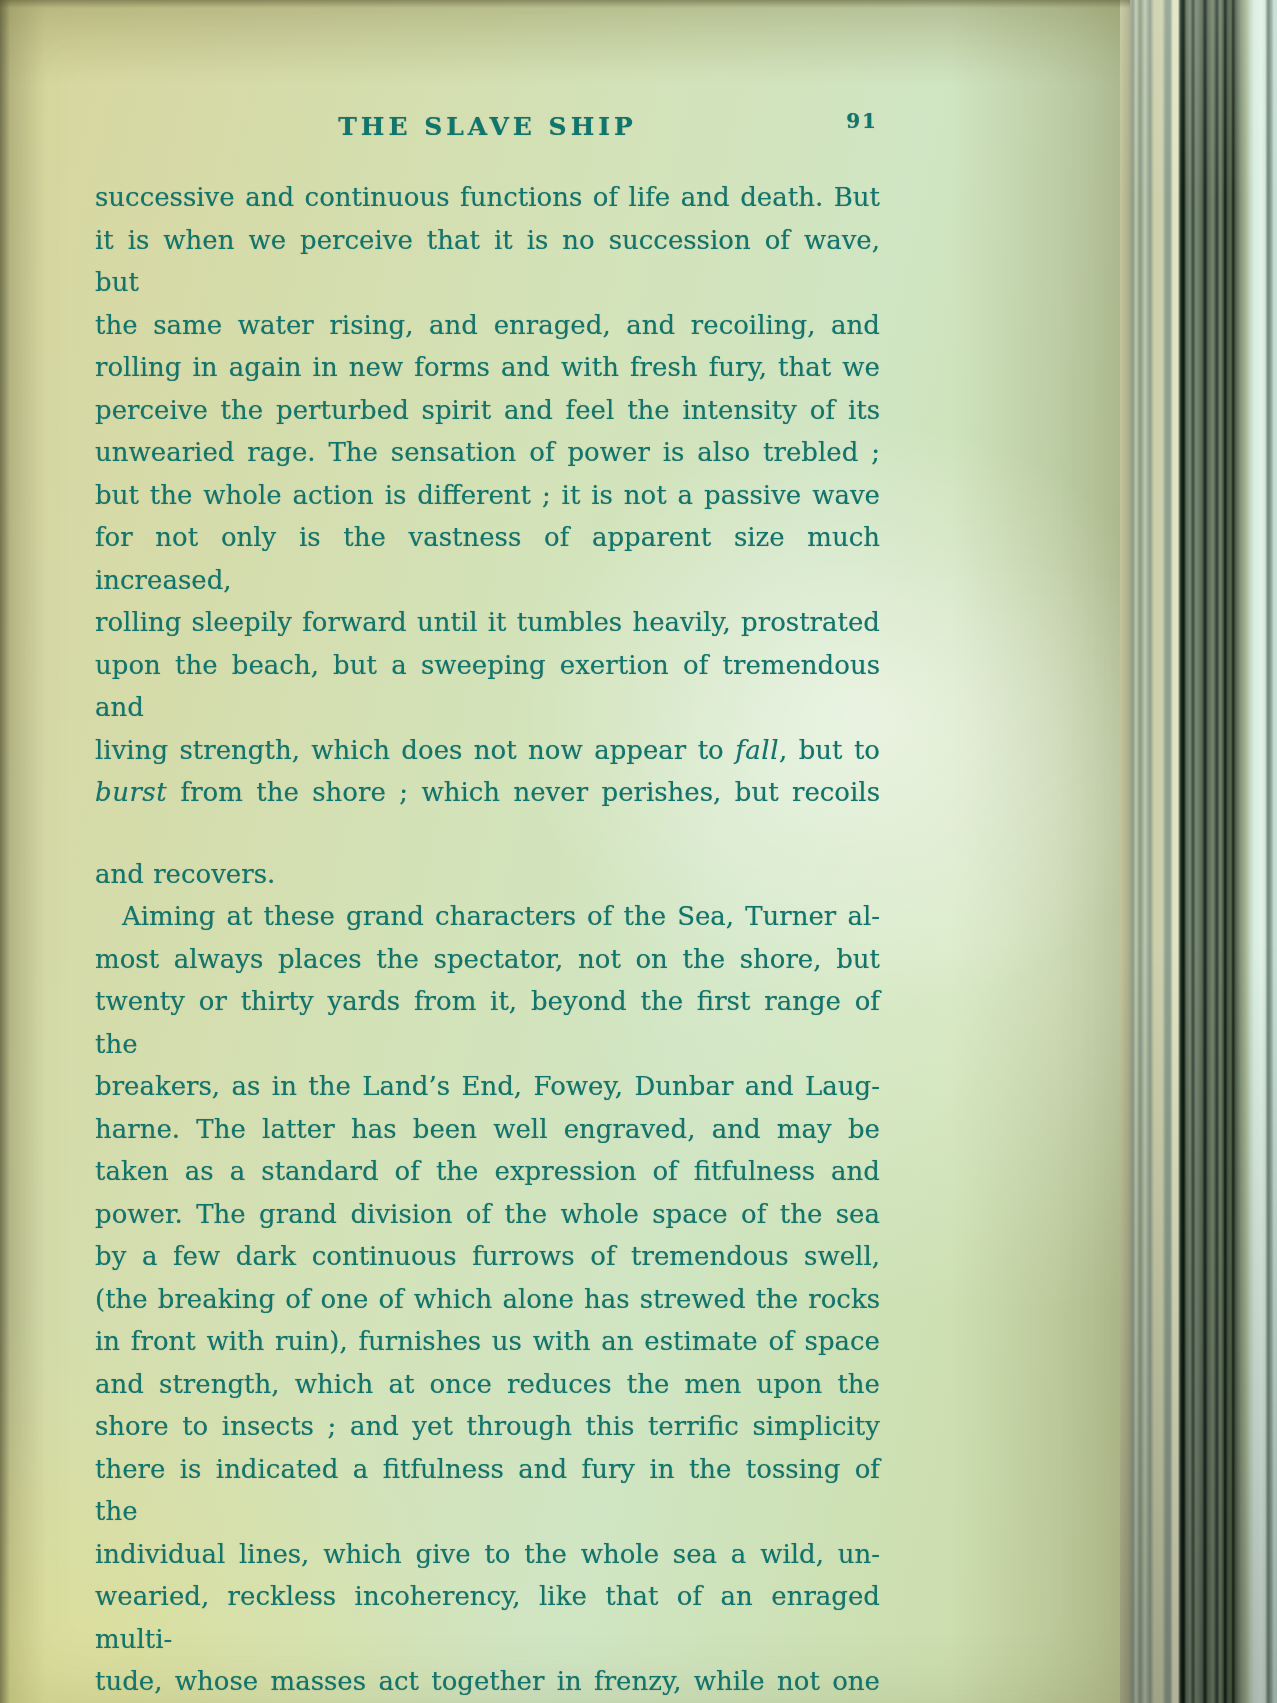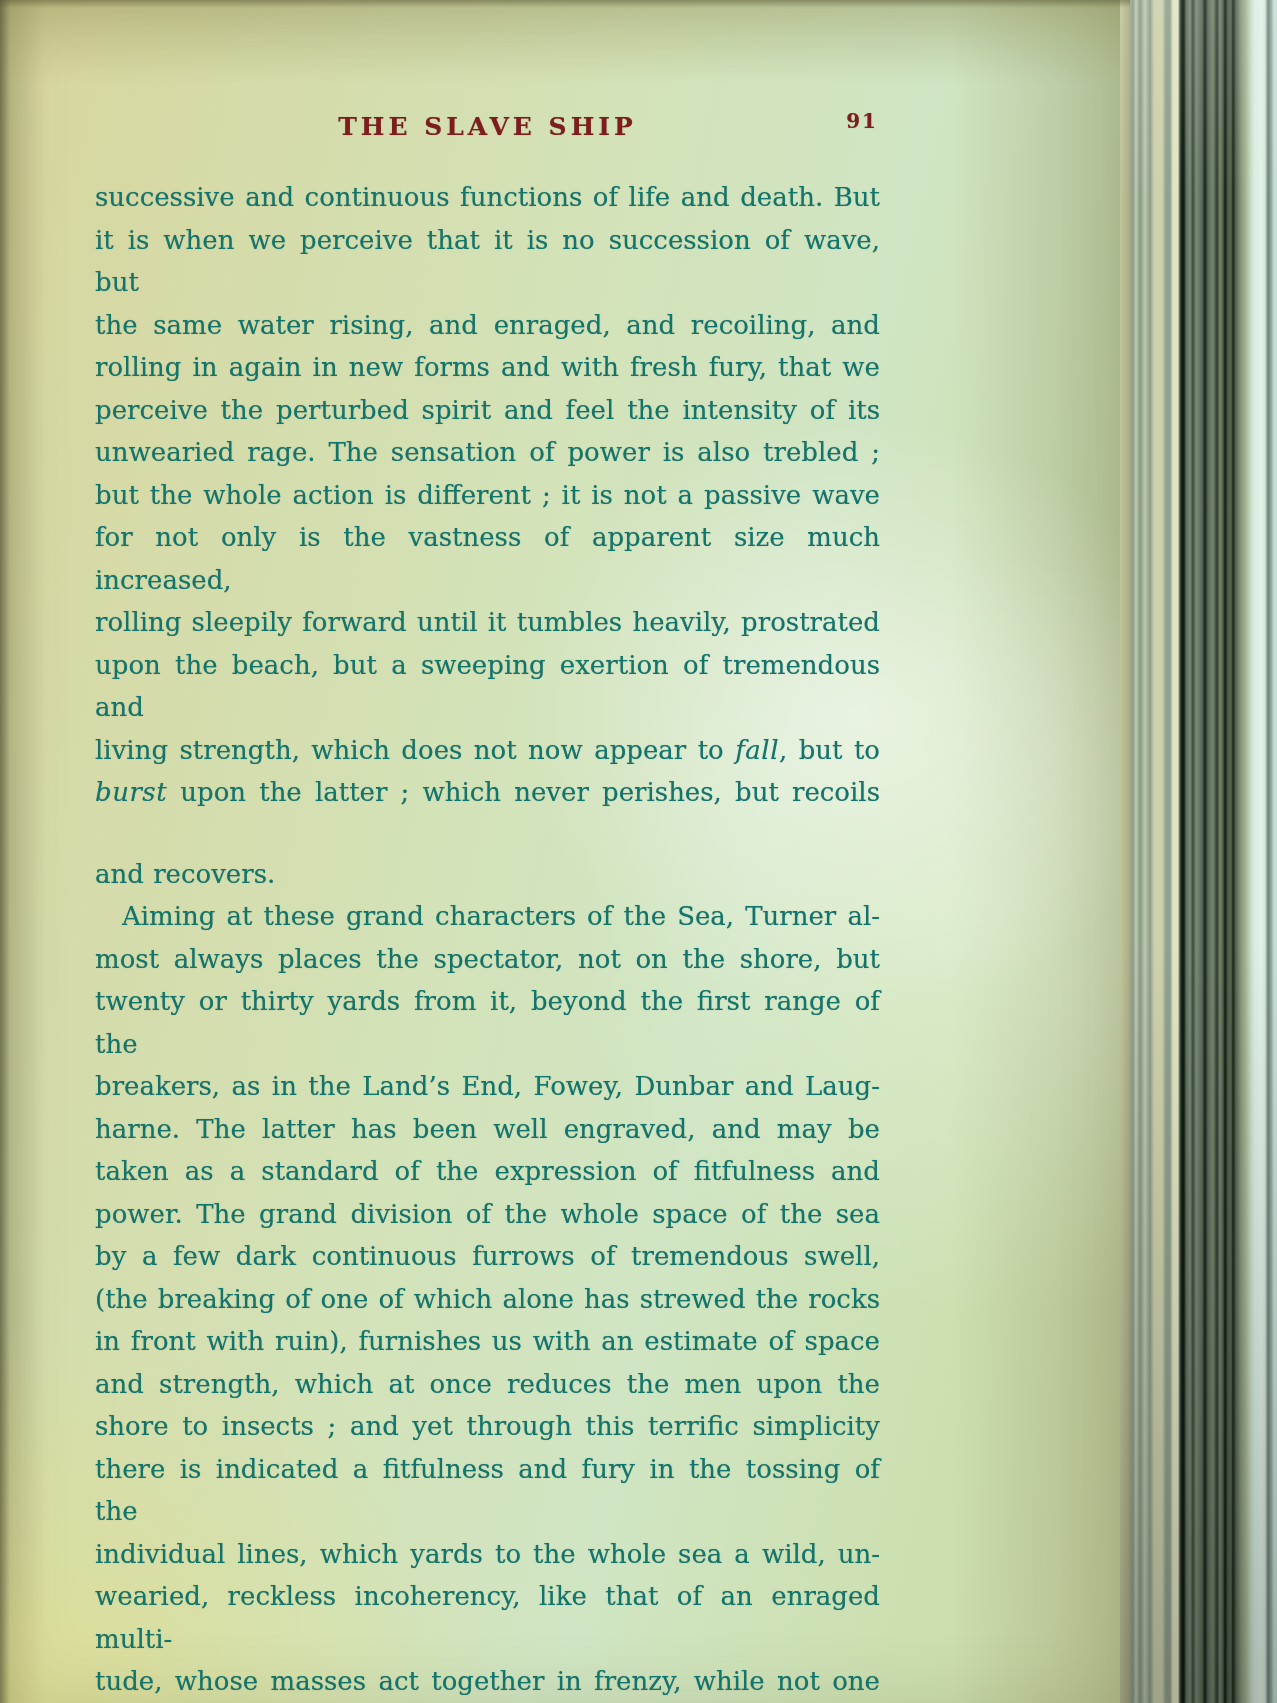--- a/index.html
+++ b/index.html
@@ -44,21 +44,21 @@
   }
   .left-edge{
     position:absolute;left:0;top:0;width:10px;height:1703px;
     background:linear-gradient(90deg, rgba(70,70,45,0.55), rgba(70,70,45,0));
   }
   .top-edge{
     position:absolute;left:0;top:0;width:1130px;height:8px;
     background:linear-gradient(180deg, rgba(80,78,45,0.45), rgba(80,78,45,0));
   }
   
-  .header{position:absolute;left:95px;top:112px;width:785px;height:36px;color:#7f1d1d;}
+  .header{position:absolute;left:95px;top:112px;width:785px;height:36px;color:#0f766e;}
   .header-title{
     position:absolute;left:0;right:0;text-align:center;
     font-size:25px;font-weight:bold;letter-spacing:4px;
     text-shadow:0 0 1px rgba(35,38,31,0.40);
   }
   .page-number{
     position:absolute;right:2px;top:-3px;
     font-size:20px;font-weight:bold;letter-spacing:2px;
     text-shadow:0 0 1px rgba(35,38,31,0.40);
   }
@@ -92,32 +92,32 @@
       <div class="line"><span>it is when we perceive that it is no succession of wave, but</span></div>
       <div class="line"><span>the same water rising, and enraged, and recoiling, and</span></div>
       <div class="line"><span>rolling in again in new forms and with fresh fury, that we</span></div>
       <div class="line"><span>perceive the perturbed spirit and feel the intensity of its</span></div>
       <div class="line"><span>unwearied rage.  The sensation of power is also trebled ;</span></div>
       <div class="line"><span>but the whole action is different ;  it is not a passive wave</span></div>
       <div class="line"><span>for not only is the vastness of apparent size much increased,</span></div>
       <div class="line"><span>rolling sleepily forward until it tumbles heavily, prostrated</span></div>
       <div class="line"><span>upon the beach, but a sweeping exertion of tremendous and</span></div>
       <div class="line"><span>living strength, which does not now appear to </span><i>fall</i><span>, but to</span></div>
-      <div class="line"><i>burst</i><span> upon the latter ;  which never perishes, but recoils</span></div>
+      <div class="line"><i>burst</i><span> from the shore ;  which never perishes, but recoils</span></div>
       <div class="line short"><span>and recovers.</span></div>
       <div class="line indent"><span>Aiming at these grand characters of the Sea, Turner al-</span></div>
       <div class="line"><span>most always places the spectator, not on the shore, but</span></div>
       <div class="line"><span>twenty or thirty yards from it, beyond the first range of the</span></div>
       <div class="line"><span>breakers, as in the Land’s End, Fowey, Dunbar and Laug-</span></div>
       <div class="line"><span>harne.  The latter has been well engraved, and may be</span></div>
       <div class="line"><span>taken as a standard of the expression of fitfulness and</span></div>
       <div class="line"><span>power.  The grand division of the whole space of the sea</span></div>
       <div class="line"><span>by a few dark continuous furrows of tremendous swell,</span></div>
       <div class="line"><span>(the breaking of one of which alone has strewed the rocks</span></div>
       <div class="line"><span>in front with ruin), furnishes us with an estimate of space</span></div>
       <div class="line"><span>and strength, which at once reduces the men upon the</span></div>
       <div class="line"><span>shore to insects ;  and yet through this terrific simplicity</span></div>
       <div class="line"><span>there is indicated a fitfulness and fury in the tossing of the</span></div>
-      <div class="line"><span>individual lines, which yards to the whole sea a wild, un-</span></div>
+      <div class="line"><span>individual lines, which give to the whole sea a wild, un-</span></div>
       <div class="line"><span>wearied, reckless incoherency, like that of an enraged multi-</span></div>
       <div class="line"><span>tude, whose masses act together in frenzy, while not one</span></div>
     </div>
 </div>
 
 </body></html>

